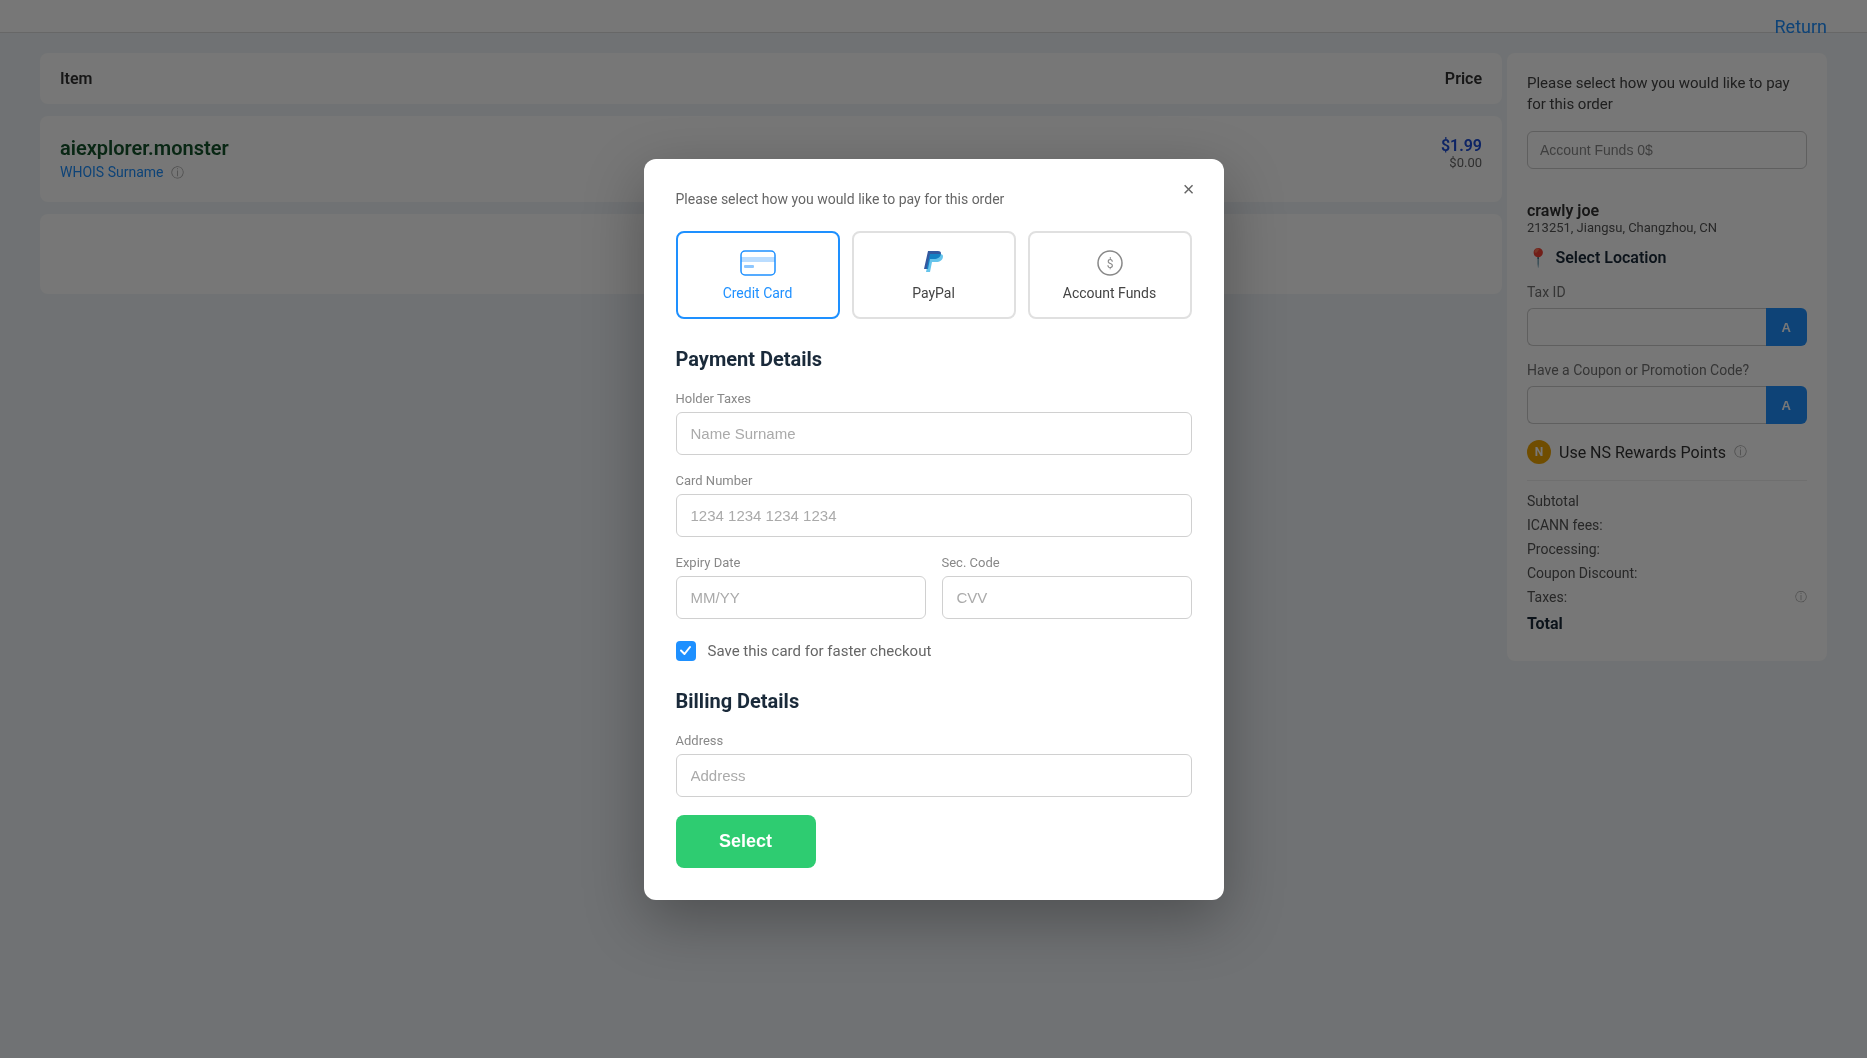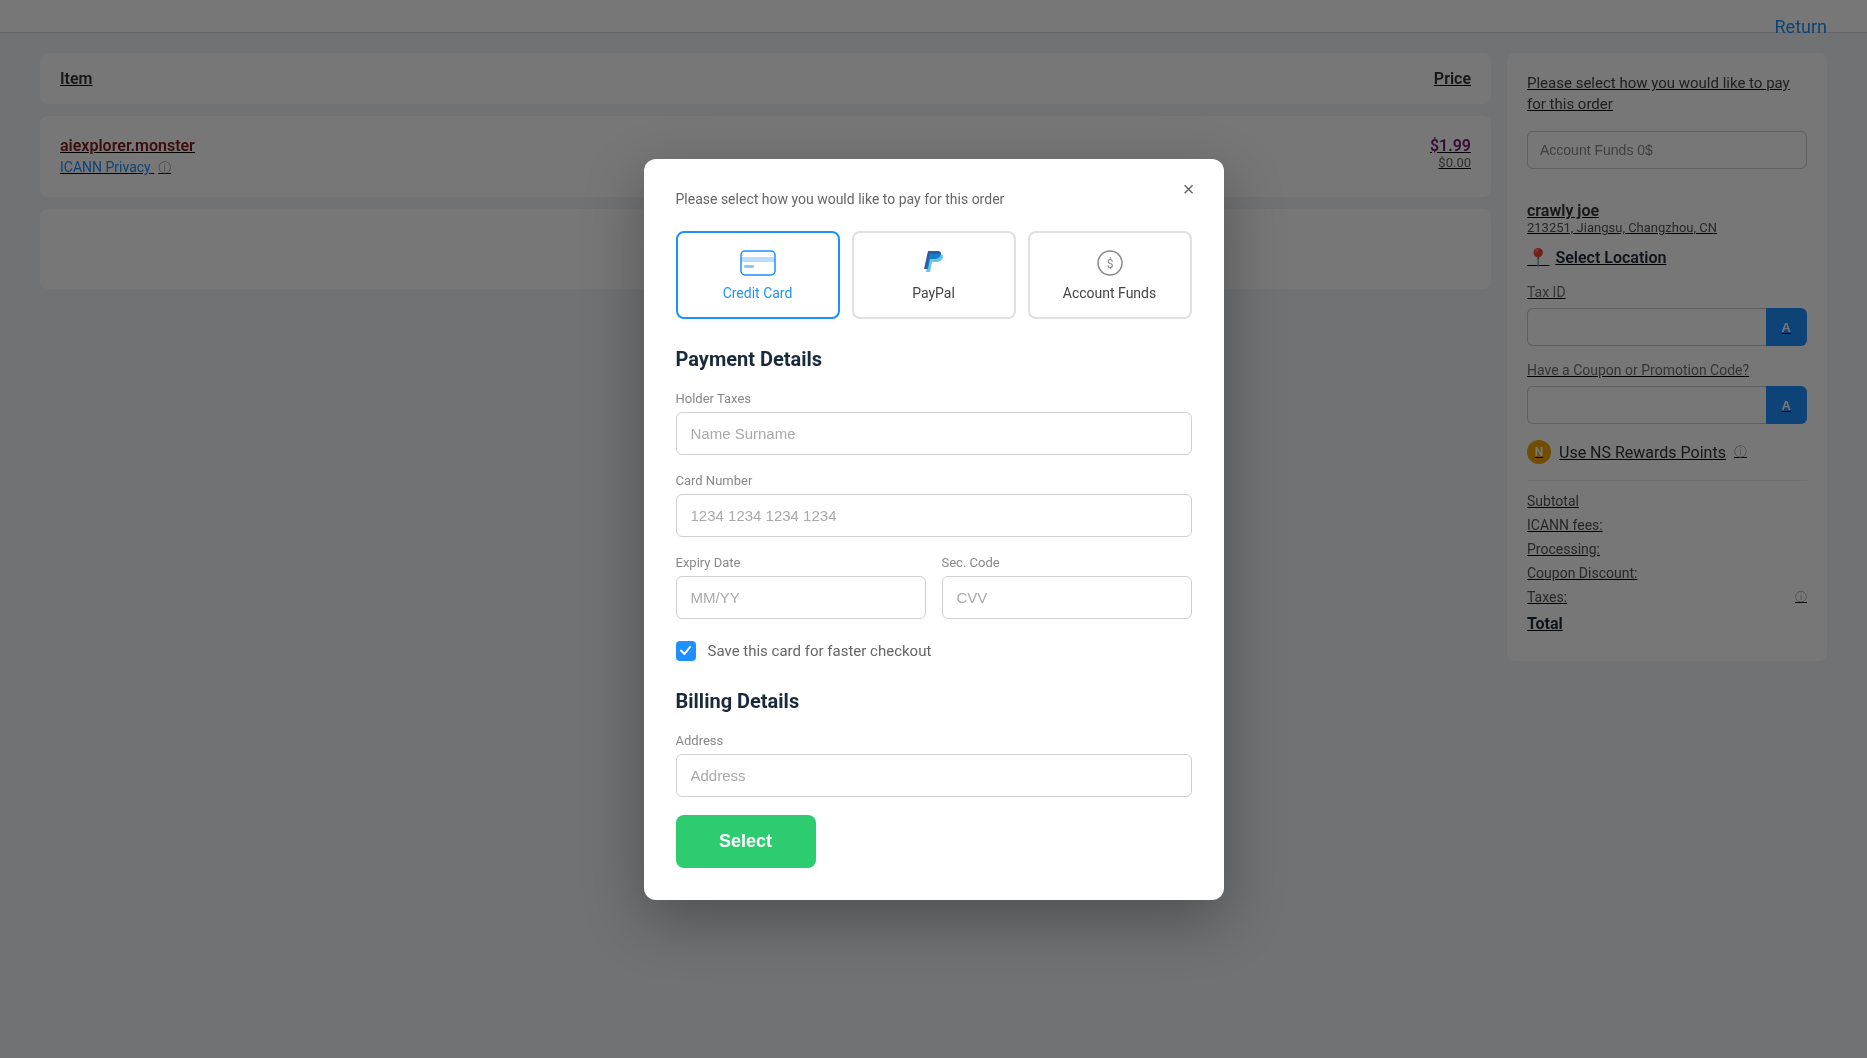--- a/index.html
+++ b/index.html
@@ -35,22 +35,21 @@
       top: 16px;
       right: 40px;
       color: #1e90ff;
       font-size: 18px;
       text-decoration: none;
     }
 
     .bg-content {
       display: flex;
       padding: 20px 40px;
-      gap: 16px;
-      text-decoration: underline;
+      gap: 5px;
     }
 
     .bg-main {
       flex: 1;
     }
 
     .bg-table-header {
       display: flex;
       justify-content: space-between;
       background: white;
@@ -63,22 +62,22 @@
 
     .bg-item-row {
       background: white;
       border-radius: 8px;
       padding: 20px;
       margin-bottom: 12px;
     }
 
     .bg-item-name {
       font-weight: 600;
-      color: #7f1d1d;
-      font-size: 16px;
+      color: #14532d;
+      font-size: 20px;
     }
 
     .bg-item-sub {
       color: #1e90ff;
       font-size: 14px;
       margin-top: 4px;
     }
 
     .bg-sidebar {
       width: 320px;
@@ -335,21 +334,21 @@
       font-size: 18px;
       font-weight: 600;
       cursor: pointer;
       min-width: 140px;
     }
 
     
     .bg-price {
       text-align: right;
     }
-    .price-main { font-weight: 600; color: #701a75; }
+    .price-main { font-weight: 600; color: #1d4ed8; }
     .price-sub { color: #666; font-size: 13px; }
 
     
     .apply-btn {
       background: #1e90ff;
       color: white;
       border: none;
       border-radius: 0 6px 6px 0;
       padding: 10px 16px;
       font-weight: 600;
@@ -394,21 +393,21 @@
     <div class="bg-main">
       <div class="bg-table-header">
         <span>Item</span>
         <span>Price</span>
       </div>
       <div class="bg-item-row">
         <div style="display:flex; justify-content:space-between; align-items:flex-start;">
           <div>
             <div class="bg-item-name">aiexplorer.monster</div>
             <div class="bg-item-sub">
-              <span>ICANN Privacy</span>
+              <span>WHOIS Surname</span>
               <span style="color:#aaa; font-size:13px; margin-left:4px;">ⓘ</span>
             </div>
           </div>
           <div class="bg-price">
             <div class="price-main">$1.99</div>
             <div class="price-sub">$0.00</div>
           </div>
         </div>
       </div>
       <div class="bg-item-row" style="height:80px;"></div>

